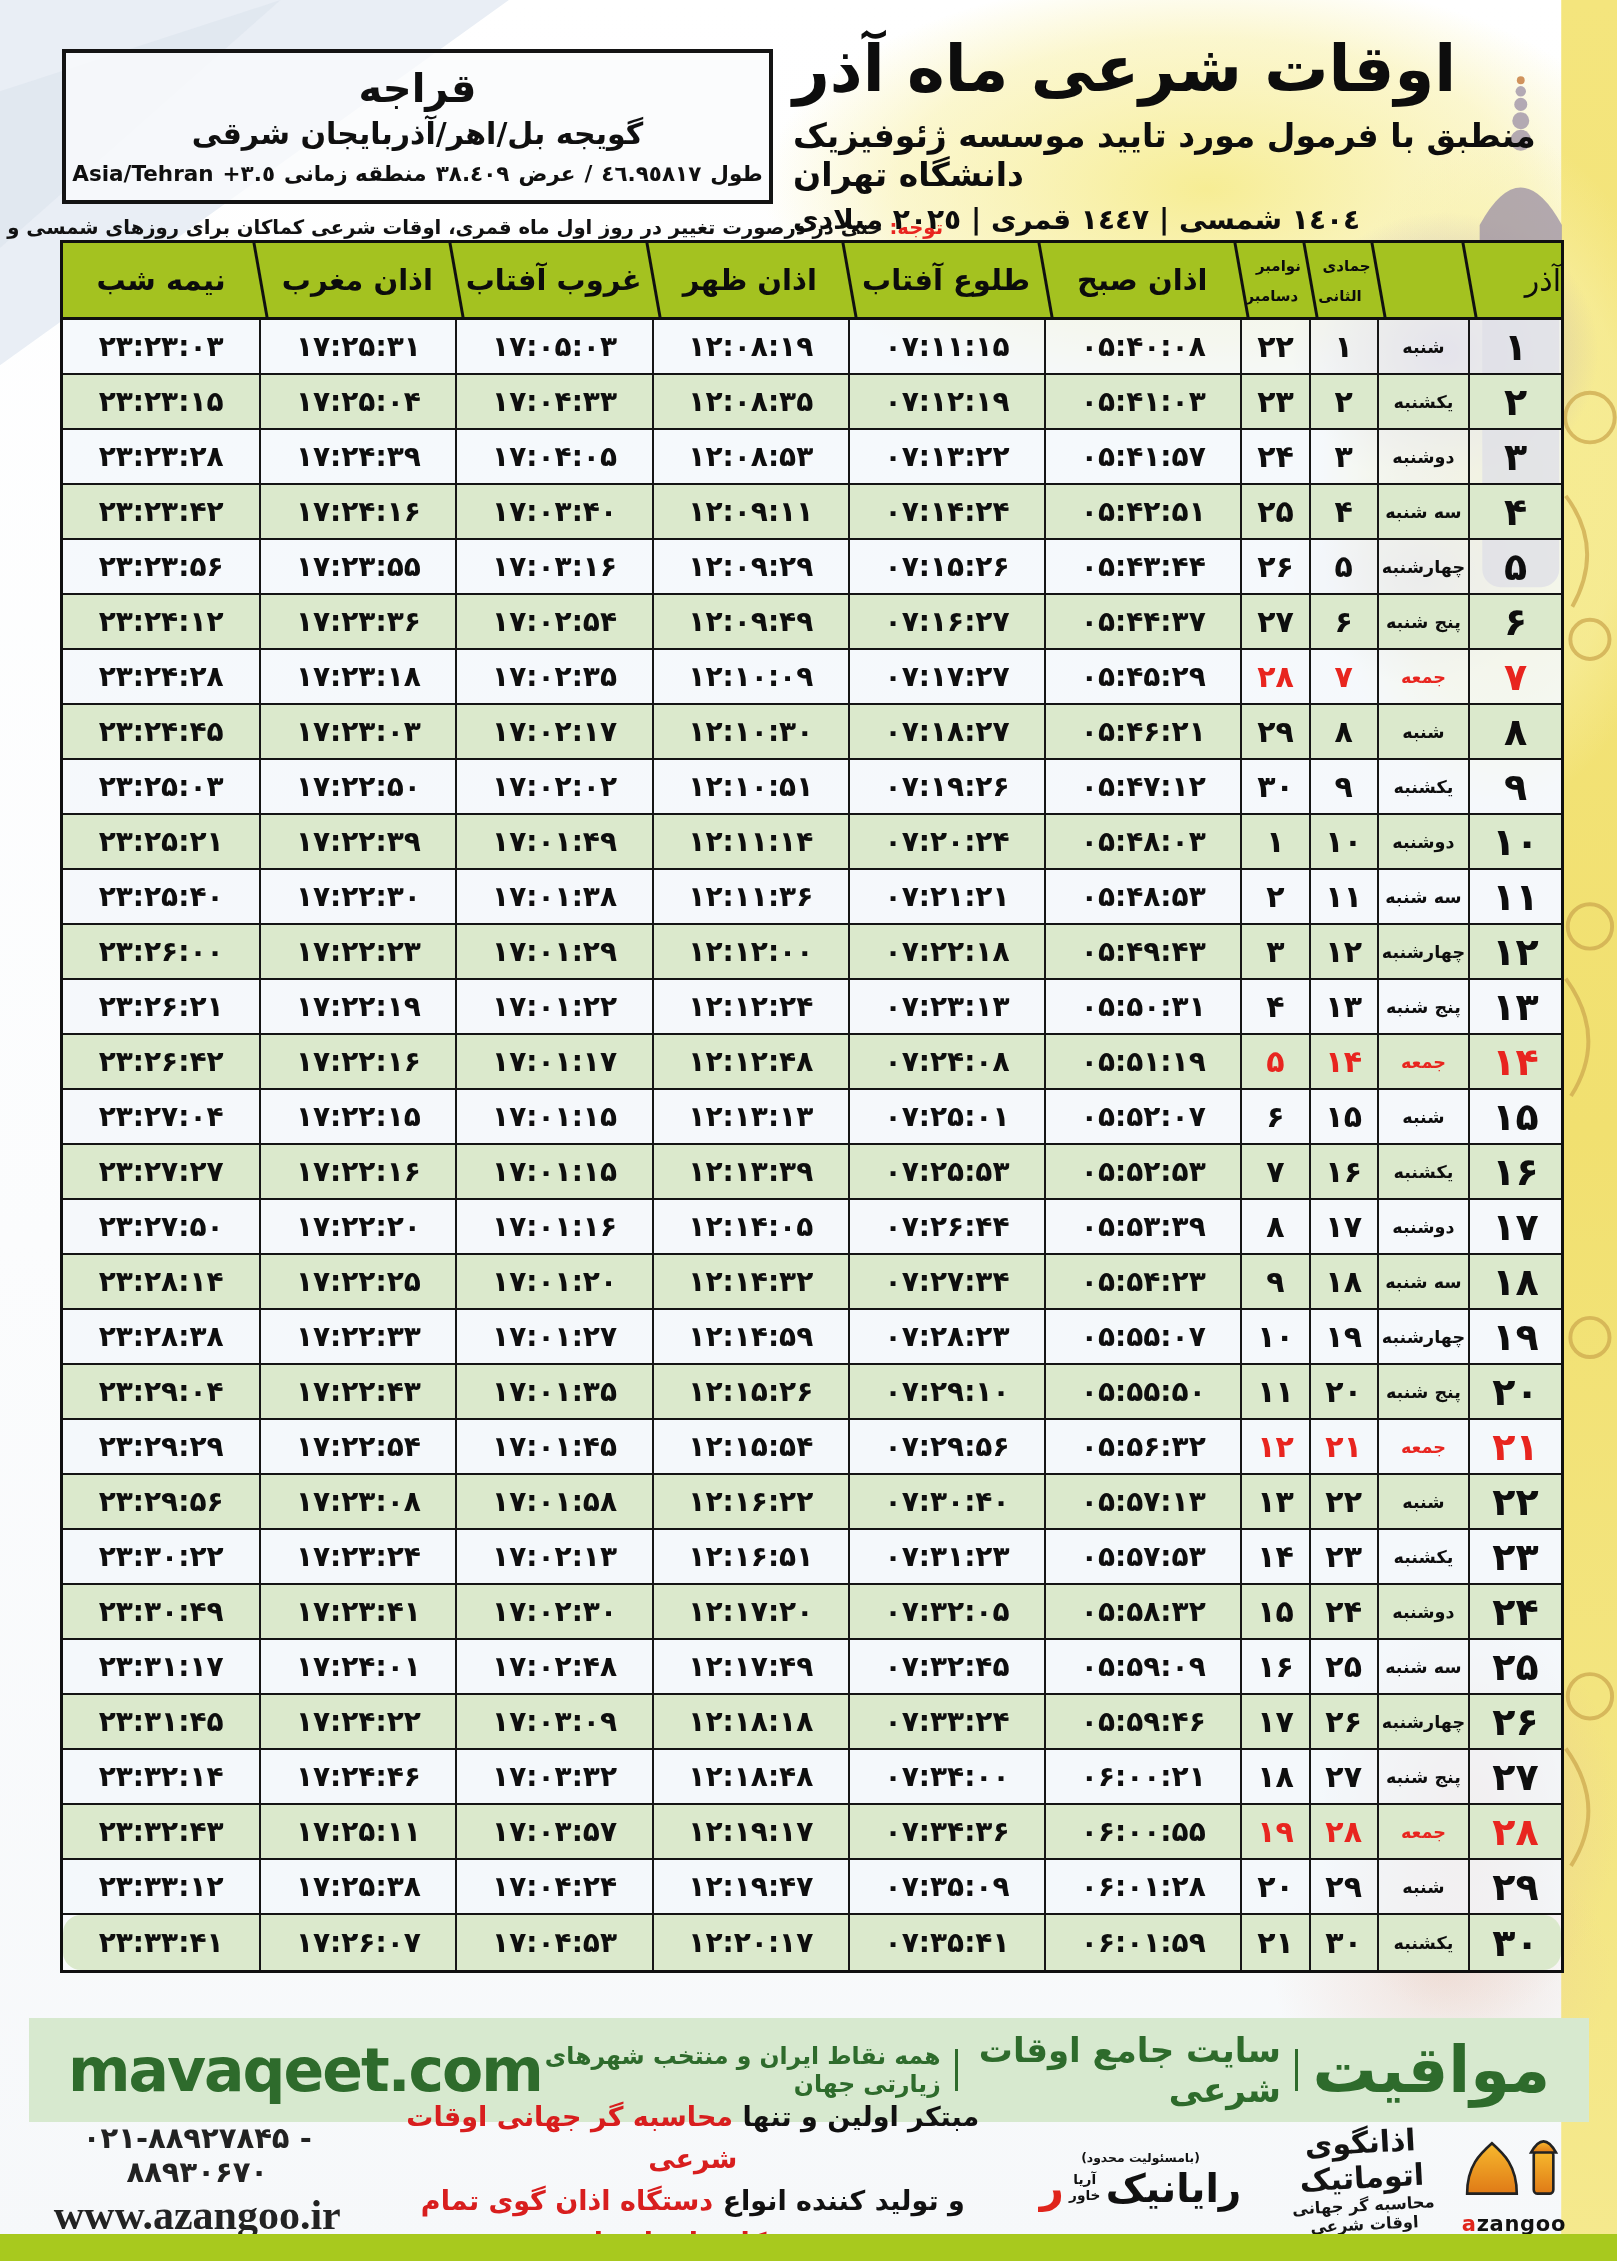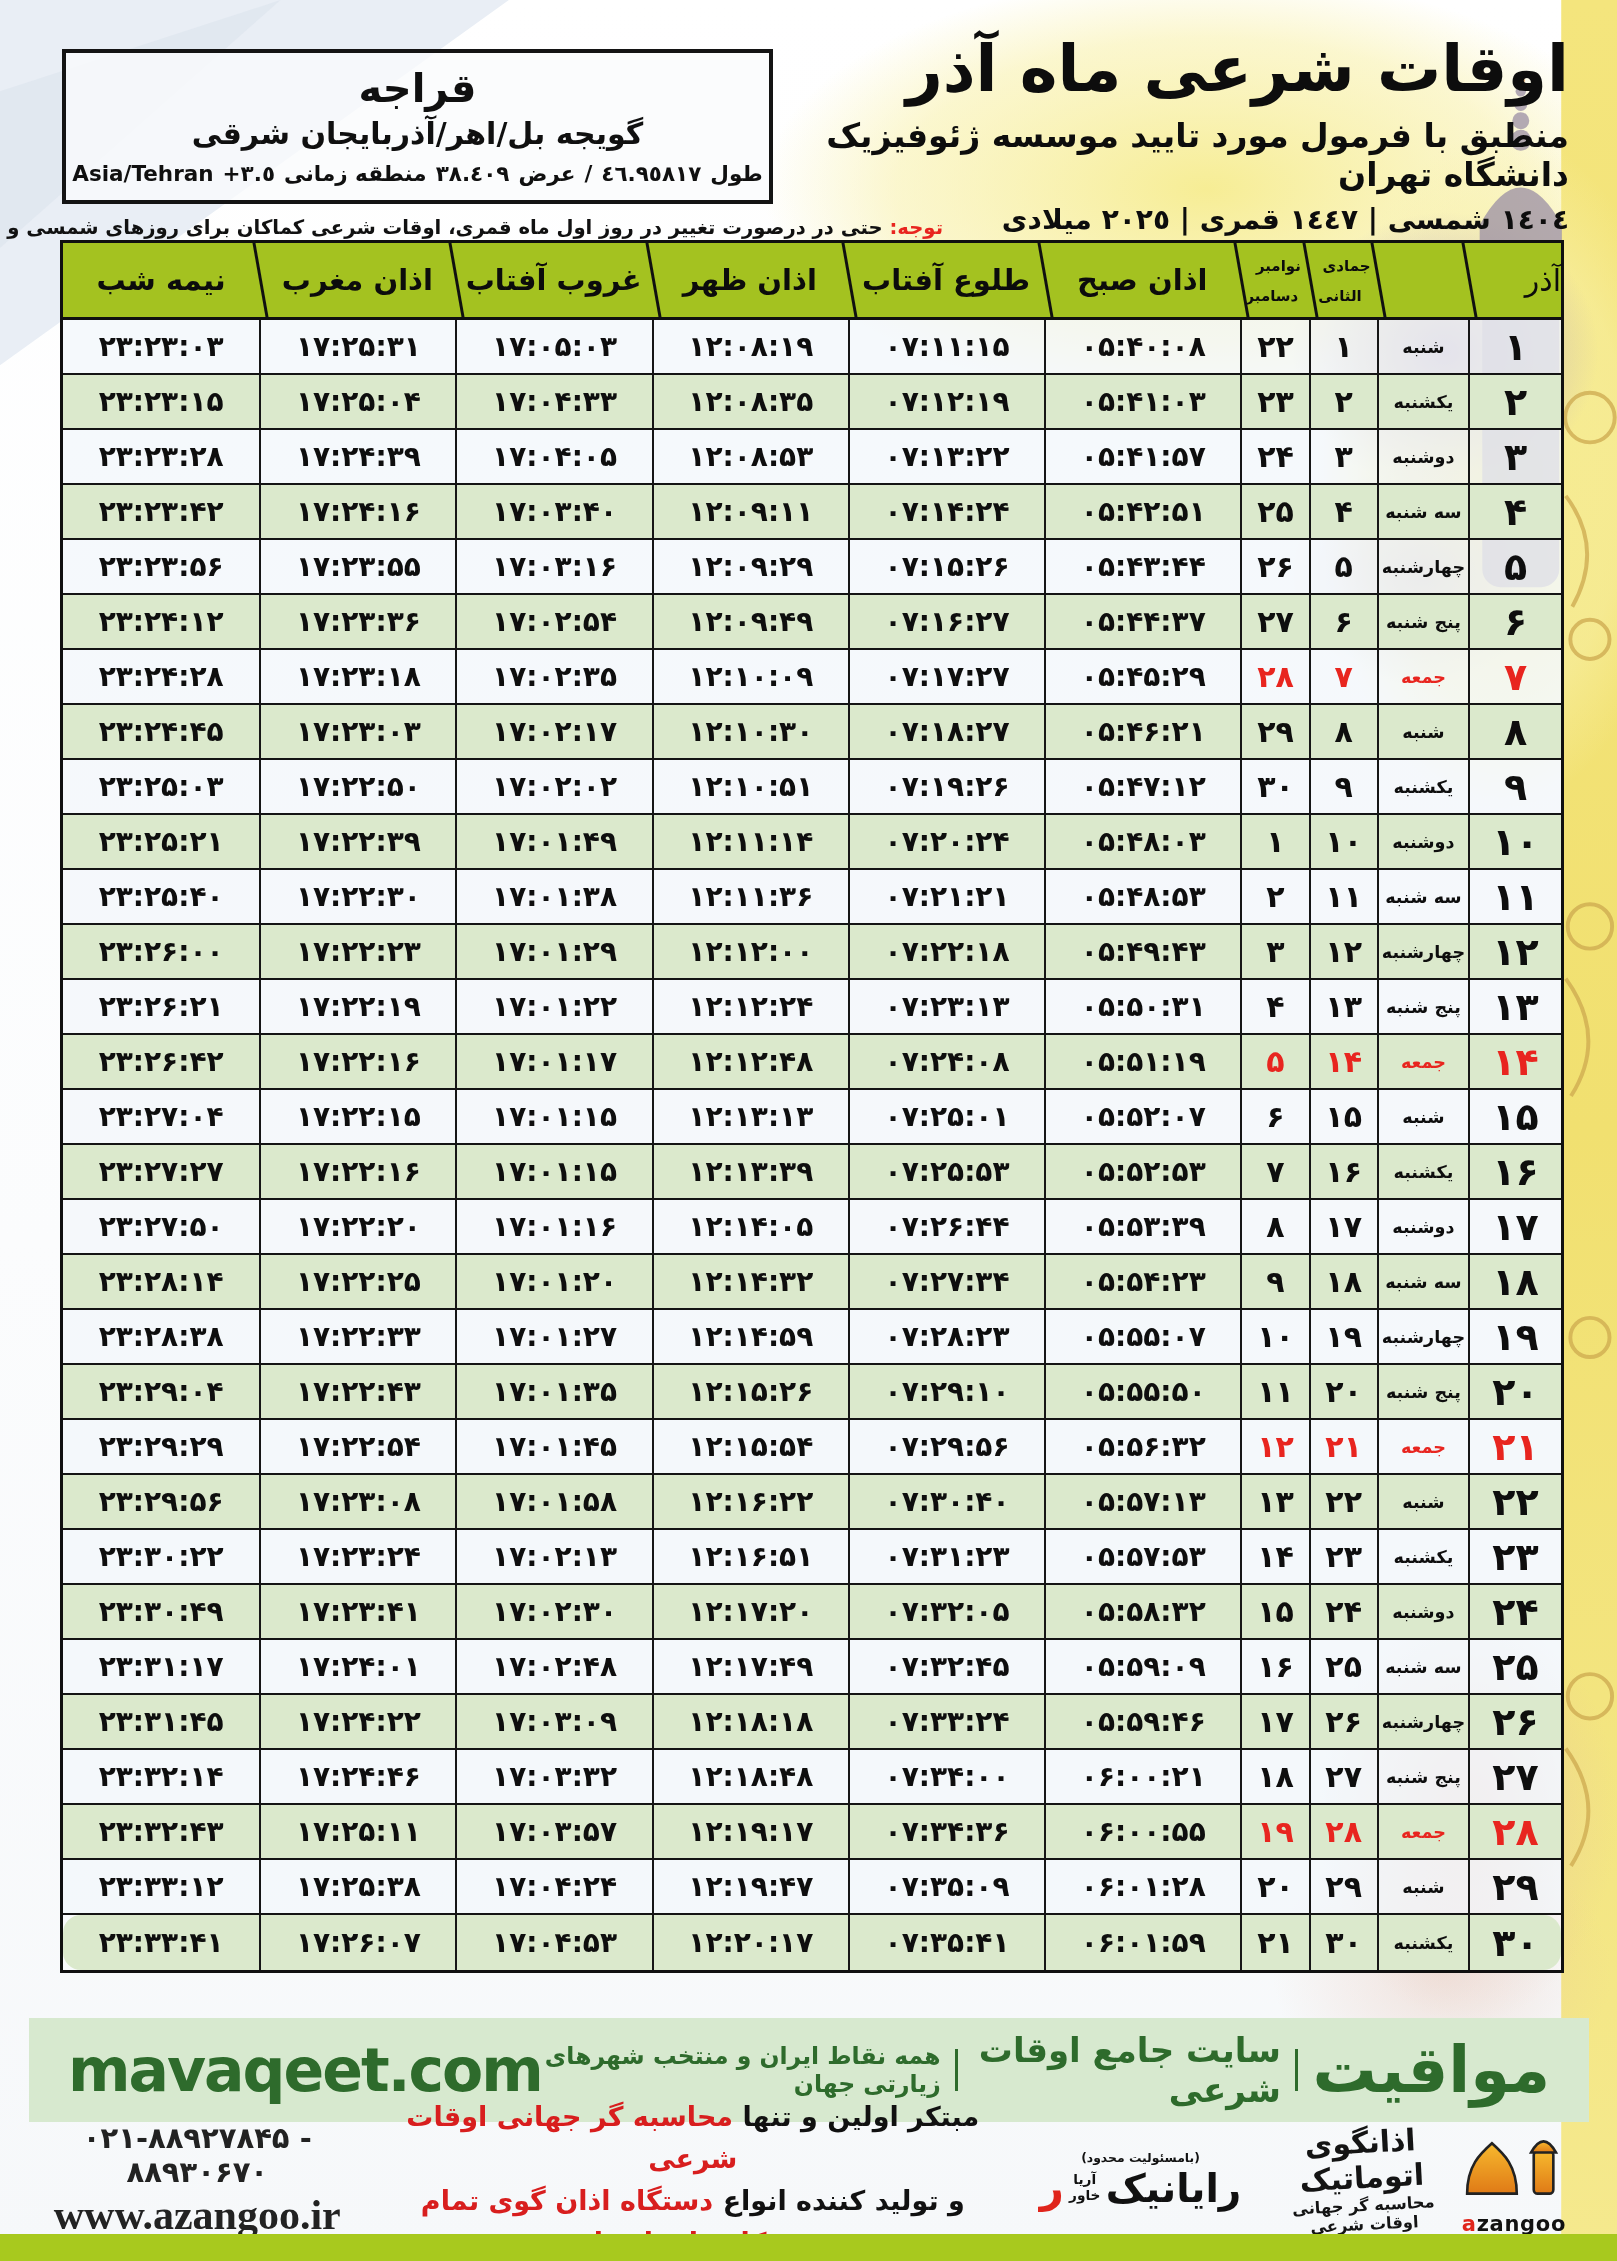--- a/index.html
+++ b/index.html
@@ -13,21 +13,21 @@
   
   .loc-box{position:absolute;left:62px;top:49px;width:711px;height:155px;
            border:4.6px solid #141414;background:rgba(250,251,253,0.78);
            display:flex;flex-direction:column;align-items:center;justify-content:center;
            direction:rtl;color:#101010;text-align:center;}
   .loc-city{font-size:40px;font-weight:bold;line-height:1.05;}
   .loc-region{font-size:30px;font-weight:bold;margin-top:6.5px;}
   .loc-coords{font-size:21.5px;font-weight:bold;margin-top:10.4px;display:flex;gap:9px;align-items:baseline;}
 
   
-  .title-block{position:absolute;left:793px;top:34px;width:776px;direction:rtl;text-align:right;color:#0d0d0d;}
+  .title-block{position:absolute;left:793px;top:34px;width:776px;direction:rtl;text-align:left;color:#0d0d0d;}
   .title-main{font-size:64px;font-weight:bold;line-height:1.12;}
   .title-sub{font-size:33px;font-weight:bold;margin-top:10px;}
   .title-years{font-size:28px;font-weight:600;margin-top:9px;}
 
   
   .notice{position:absolute;left:62px;top:216px;width:881px;direction:rtl;text-align:right;
           font-size:19.6px;font-weight:600;color:#111;white-space:nowrap;}
   .notice .red{color:#e8251f;font-weight:bold;}
 
   

